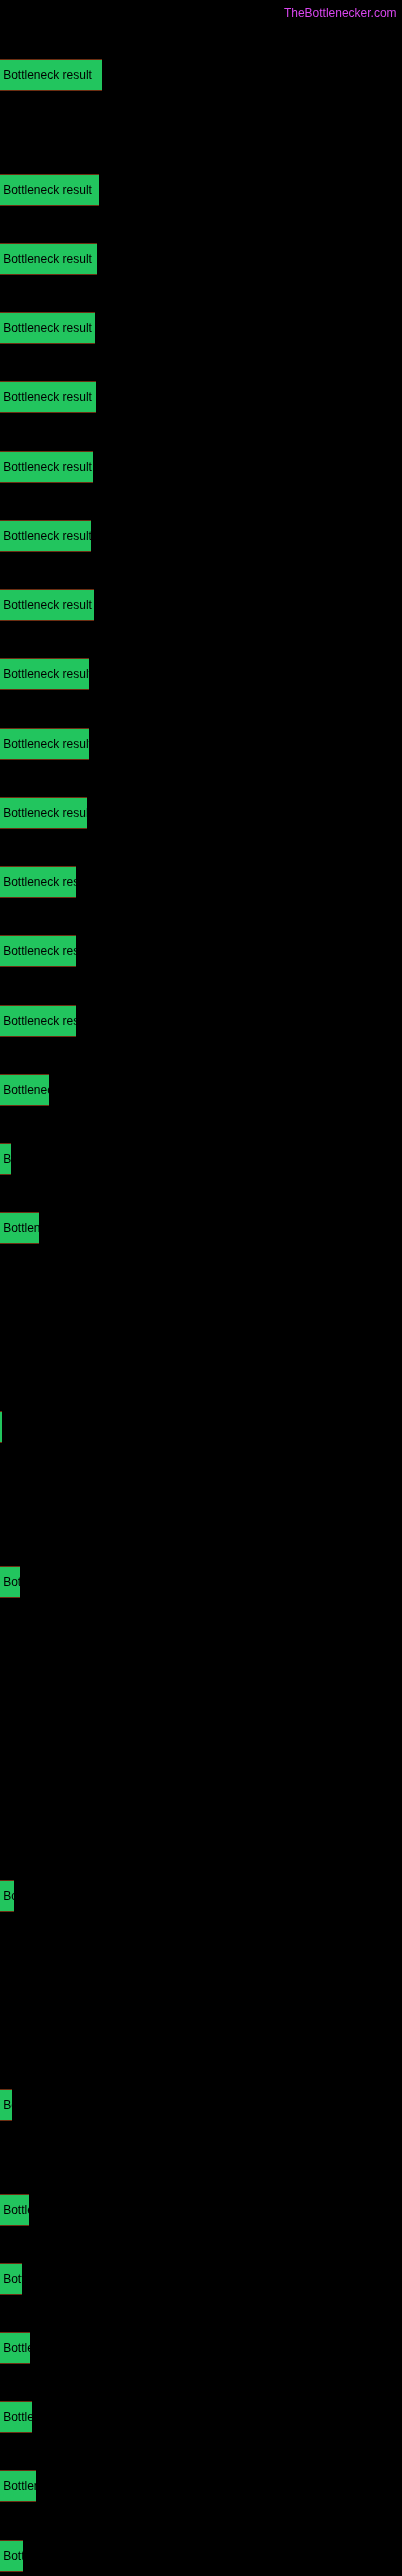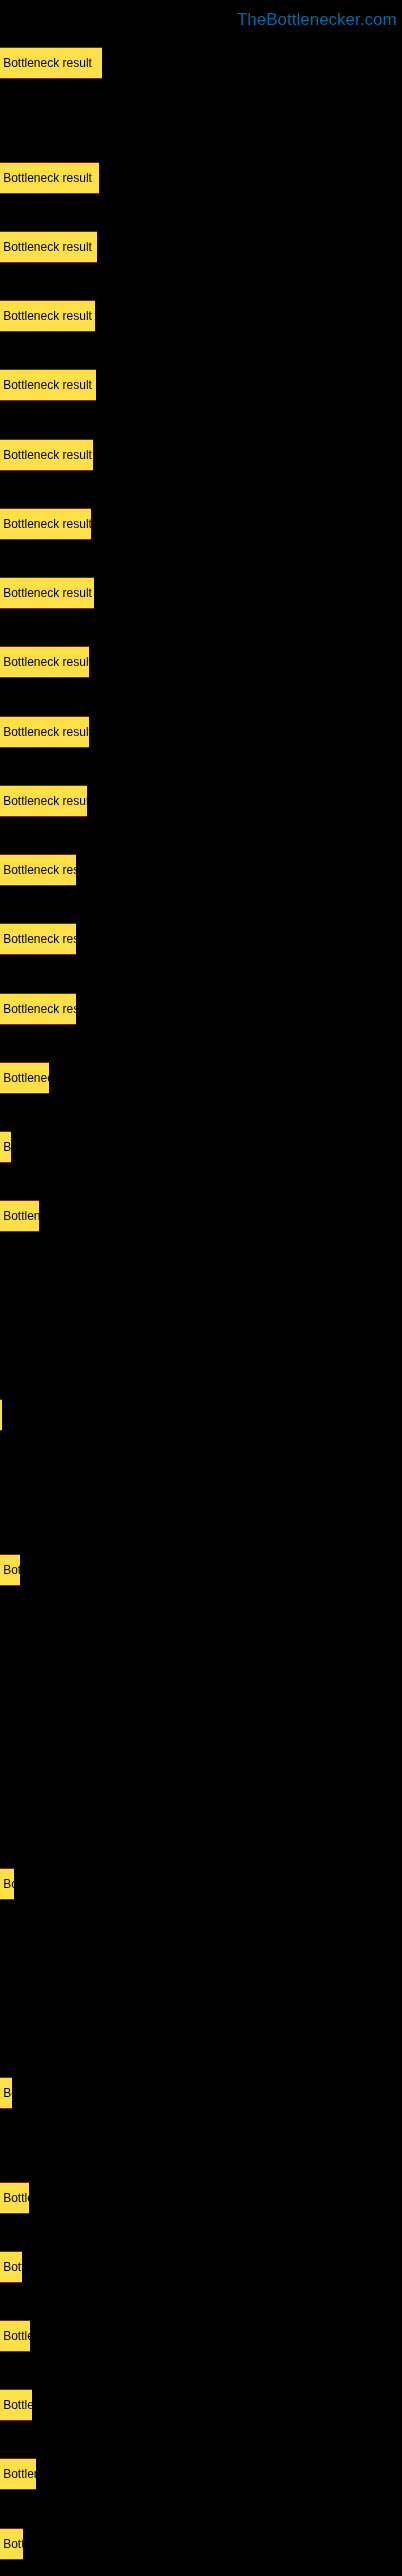--- a/index.html
+++ b/index.html
@@ -18,39 +18,39 @@
   #chart-root {
     position: absolute;
     left: 0; top: 0;
     width: 403px;
     height: 2576px;
     background: #000000;
   }
   .chart-title {
     position: absolute;
     right: 6.4px;
-    top: 10px;
-    font-size: 17px;
-    color: #0369a1;
+    top: 4px;
+    font-size: 12px;
+    color: #d946ef;
     font-family: "Liberation Sans", sans-serif;
     letter-spacing: 0px;
     white-space: nowrap;
     line-height: 19.3px;
   }
   .bar-row {
     position: absolute;
     left: 0;
     height: 32px;
   }
   .bar {
     position: absolute;
     left: 0;
-    top: 0;
+    top: 12px;
     height: 100%;
-    background: #fde047;
+    background: #22c55e;
     border-top: 1.6px solid #6b2e12;
     border-bottom: 0.8px solid #6b2e12;
     overflow: hidden;
   }
   .bar-label {
     position: absolute;
     left: 3.2px;
     top: 50%;
     transform: translateY(-50%);
     font-size: 12px;

